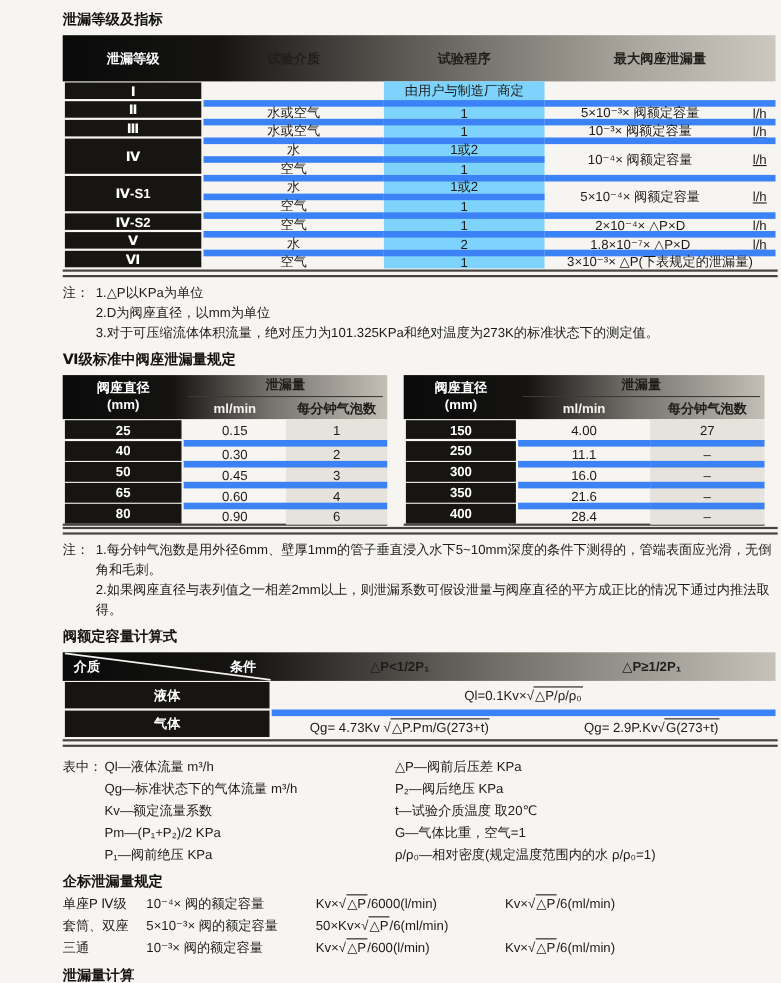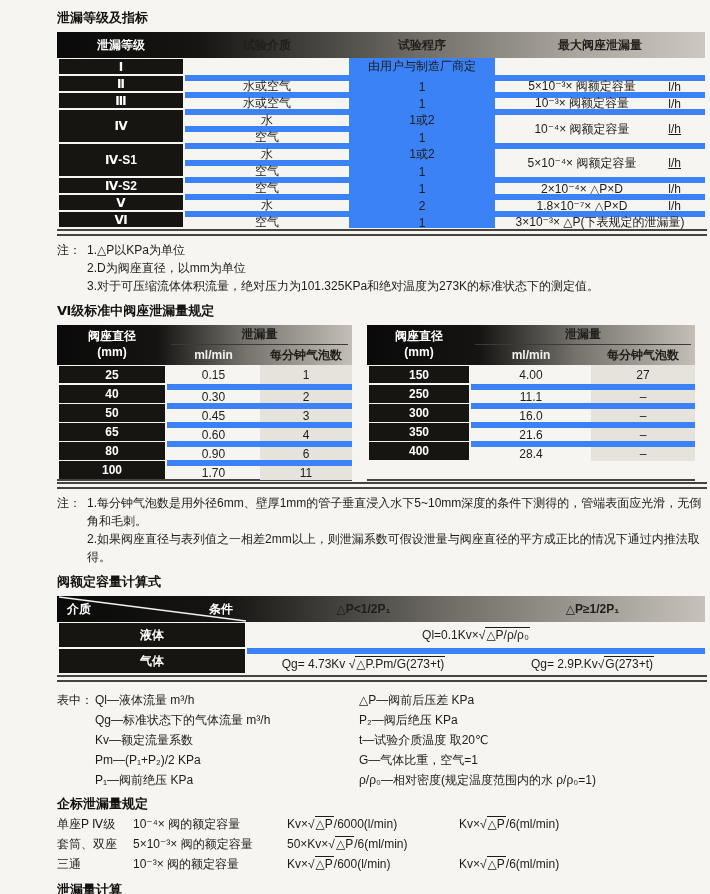--- a/index.html
+++ b/index.html
@@ -13,30 +13,30 @@
   .sec-title{font-size:13px;font-weight:bold;color:#141311;margin:0 0 6px 0;line-height:16px;}
 
   
   .blk{background:#171512;color:#fff;font-weight:bold;display:flex;align-items:center;justify-content:center;margin:1px 2px;}
   .cell{display:flex;align-items:center;justify-content:center;}
   .ln{border-top:6px solid #3b82f6;}
   .dline{height:3px;border-top:2px solid #474440;border-bottom:2px solid #474440;width:650px;margin:1px 0 0 0;}
 
   
   .g-row{display:grid;grid-template-columns:128px 164px 146px 210px;}
-  .g-head{height:26px;background:linear-gradient(90deg,#0a0a0a 0%,#161513 22%,#6e6b65 55%,#aaa69e 80%,#ccc8c0 100%);align-items:center;}
+  .g-head{height:42px;background:linear-gradient(90deg,#0a0a0a 0%,#161513 22%,#6e6b65 55%,#aaa69e 80%,#ccc8c0 100%);align-items:center;}
   .g-head .cell{font-weight:bold;}
   .g-head .h-dark{color:#fff;}
   .g-head .h-lite{color:#211f1c;}
   .g-sub{grid-auto-rows:17px;}
-  .g-row .proc{background:#3b82f6;}
+  .g-row .proc{background:#7dd3fc;}
   .g-row .leak{position:relative;padding-right:0;}
   .g-row .leak .main{width:100%;display:flex;justify-content:center;padding-right:36px;box-sizing:border-box;}
   .g-row .leak .main.wide{padding-right:0;}
-  .g-row .leak .unit{position:absolute;right:24px;text-decoration:underline;}
+  .g-row .leak .unit{position:absolute;right:8px;text-decoration:underline;}
   .dbl{grid-template-rows:17px 17px;}
   .dbl .blk,.dbl .leak{grid-row:1/3;}
 
   
   .seats{display:flex;gap:15px;}
   .s-tbl{border-bottom:2px solid #474440;}
   .s-l .s-row,.s-l .s-head{grid-template-columns:110px 93px 92px;}
   .s-r .s-row,.s-r .s-head{grid-template-columns:104px 120px 104px;}
   .s-head{display:grid;grid-template-rows:20px 20px;height:40px;
     background:linear-gradient(90deg,#0a0a0a 0%,#151412 34%,#777younger 0, #76736d 64%,#c3bfb7 100%);
@@ -216,25 +216,20 @@
       <div class="s-row">
           <span class="blk">65</span>
           <span class="cell ln">0.60</span>
           <span class="cell ln bub">4</span>
         </div>
       <div class="s-row">
           <span class="blk">80</span>
           <span class="cell ln">0.90</span>
           <span class="cell ln bub">6</span>
         </div>
-      <div class="s-row">
-          <span class="blk">100</span>
-          <span class="cell ln">1.70</span>
-          <span class="cell ln bub">11</span>
-        </div>
     </div>
 
     <div class="s-tbl s-r" style="width:328px;">
       <div class="s-head">
         <span class="c1a">阀座直径</span>
         <span class="c1b">(mm)</span>
         <span class="lk">泄漏量</span>
         <span class="cell s1">ml/min</span>
         <span class="cell s2">每分钟气泡数</span>
       </div>

